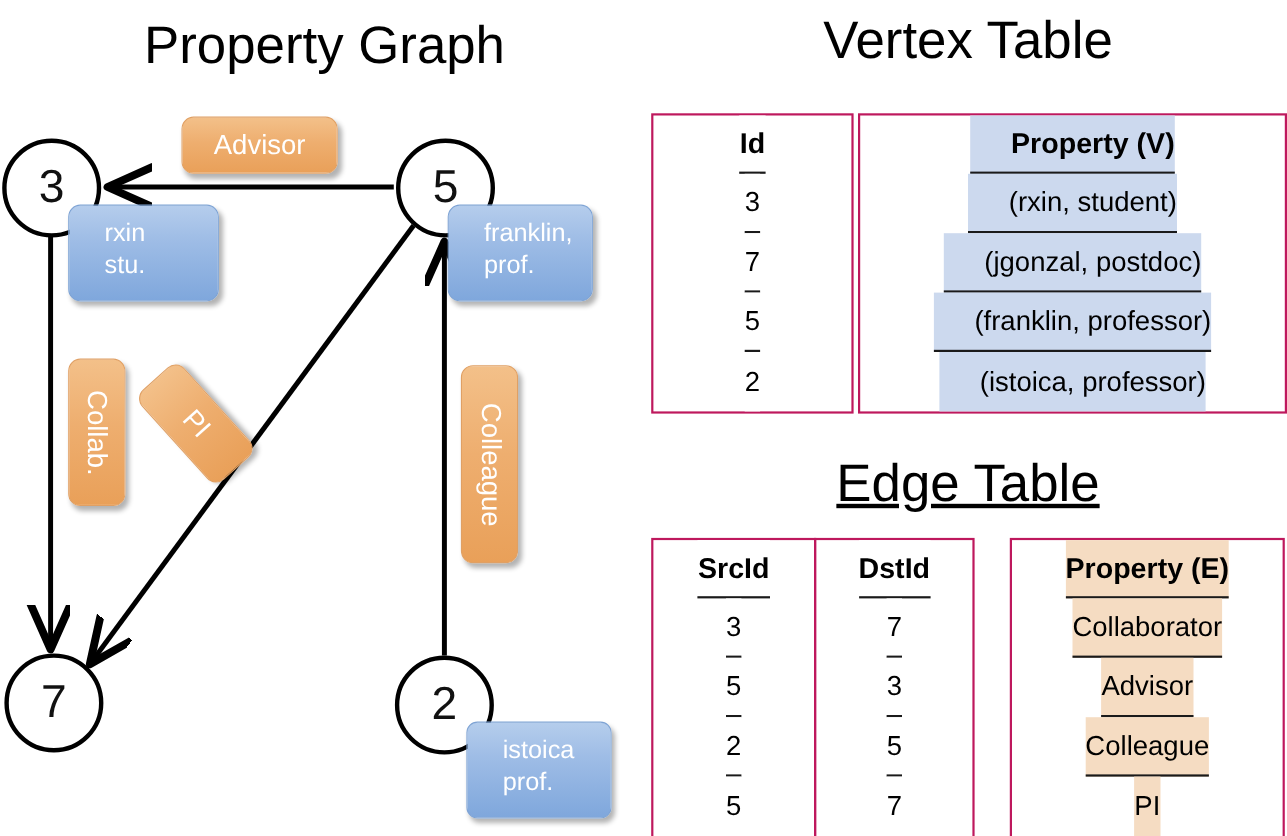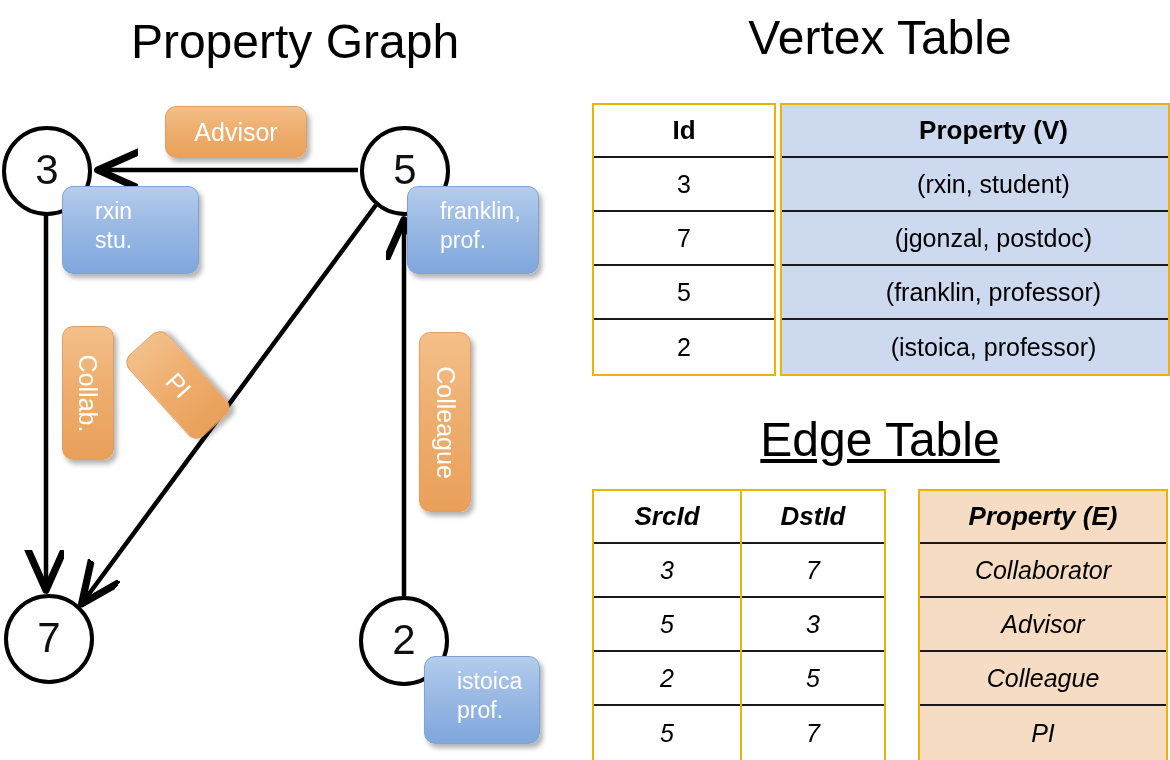--- a/index.html
+++ b/index.html
@@ -83,21 +83,21 @@
     transform:rotate(-42deg);
   }
   .ebox.rot-pi > span{
     display:block;
     transform:rotate(90deg);
     transform-origin:center center;
   }
 
   
   .tbl{position:absolute;display:flex;align-items:stretch;}
-  .col{display:flex;flex-direction:column;border:2px solid #eab308;box-sizing:border-box;}
+  .col{display:flex;flex-direction:column;border:2px solid #be185d;box-sizing:border-box;align-items:center;}
   .col + .col{margin-left:4px;}
   .cell{
     display:flex;align-items:center;justify-content:center;
     box-sizing:border-box;
     border-bottom:2px solid #1a1a1a;
     font-size:25px;font-weight:400;color:#000;
     background:#ffffff;
     white-space:nowrap;
   }
   .cell:last-child{border-bottom:none;}
@@ -110,21 +110,21 @@
   #vertex-table .col-id{width:184px;}
   #vertex-table .col-prop{width:390px;}
   #vertex-table .cell{height:54px;}
   #vertex-table .cell.hdr{height:53px;}
 
   
   #edge-table{left:592px;top:489px;}
   #edge-table .col-src{width:150px;}
   #edge-table .col-dst{width:146px;}
   #edge-table .col-prop{width:250px;}
-  #edge-table .cell{height:54px;font-style:italic;}
+  #edge-table .cell{height:54px;}
   #edge-table .cell.hdr{height:53px;}
 </style>
 </head>
 <body>
 
 <div class="canvas">
 
   <div class="title" id="title-property-graph">Property Graph</div>
   <div class="title" id="title-vertex-table">Vertex Table</div>
   <div class="title" id="title-edge-table">Edge Table</div>
@@ -162,21 +162,21 @@
     <div>rxin</div>
     <div>stu.</div>
   </div>
 
   <div class="vbox" style="left:407px;top:186px;width:132px;height:88px;">
     <div>franklin,</div>
     <div>prof.</div>
   </div>
 
 
-  <div class="vbox" style="left:424px;top:656px;width:116px;height:88px;">
+  <div class="vbox" style="left:424px;top:656px;width:132px;height:88px;border-radius:10px;">
     <div>istoica</div>
     <div>prof.</div>
   </div>
 
   <div class="ebox" style="left:165px;top:106px;width:142px;height:52px;">
     <span>Advisor</span>
   </div>
 
   <div class="ebox vert-lbl" style="left:62px;top:326px;width:52px;height:134px;">
     <span>Collab.</span>

